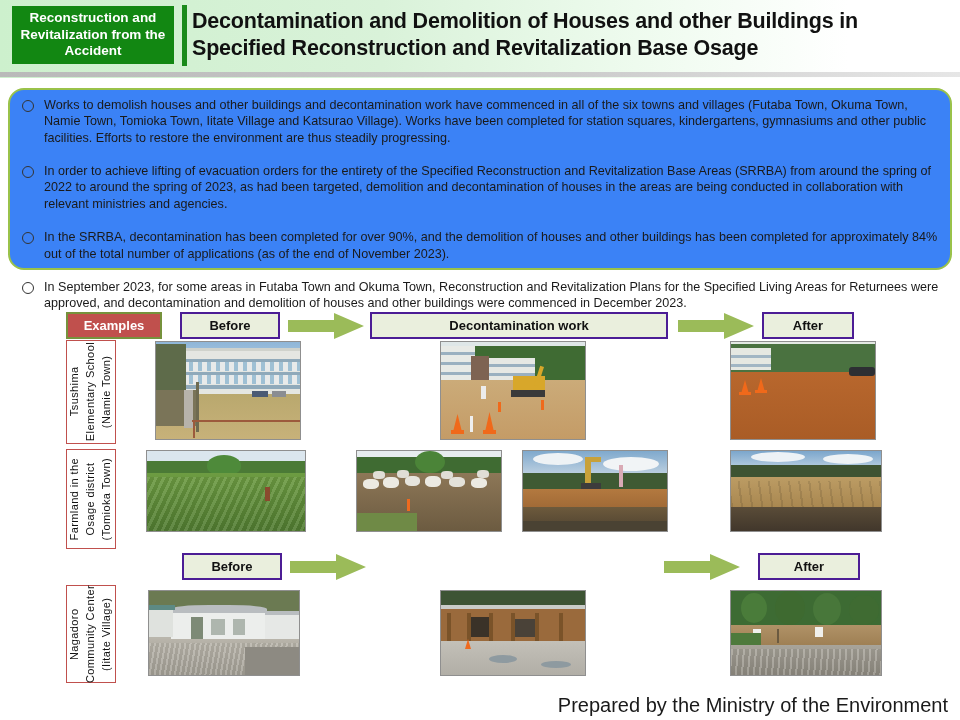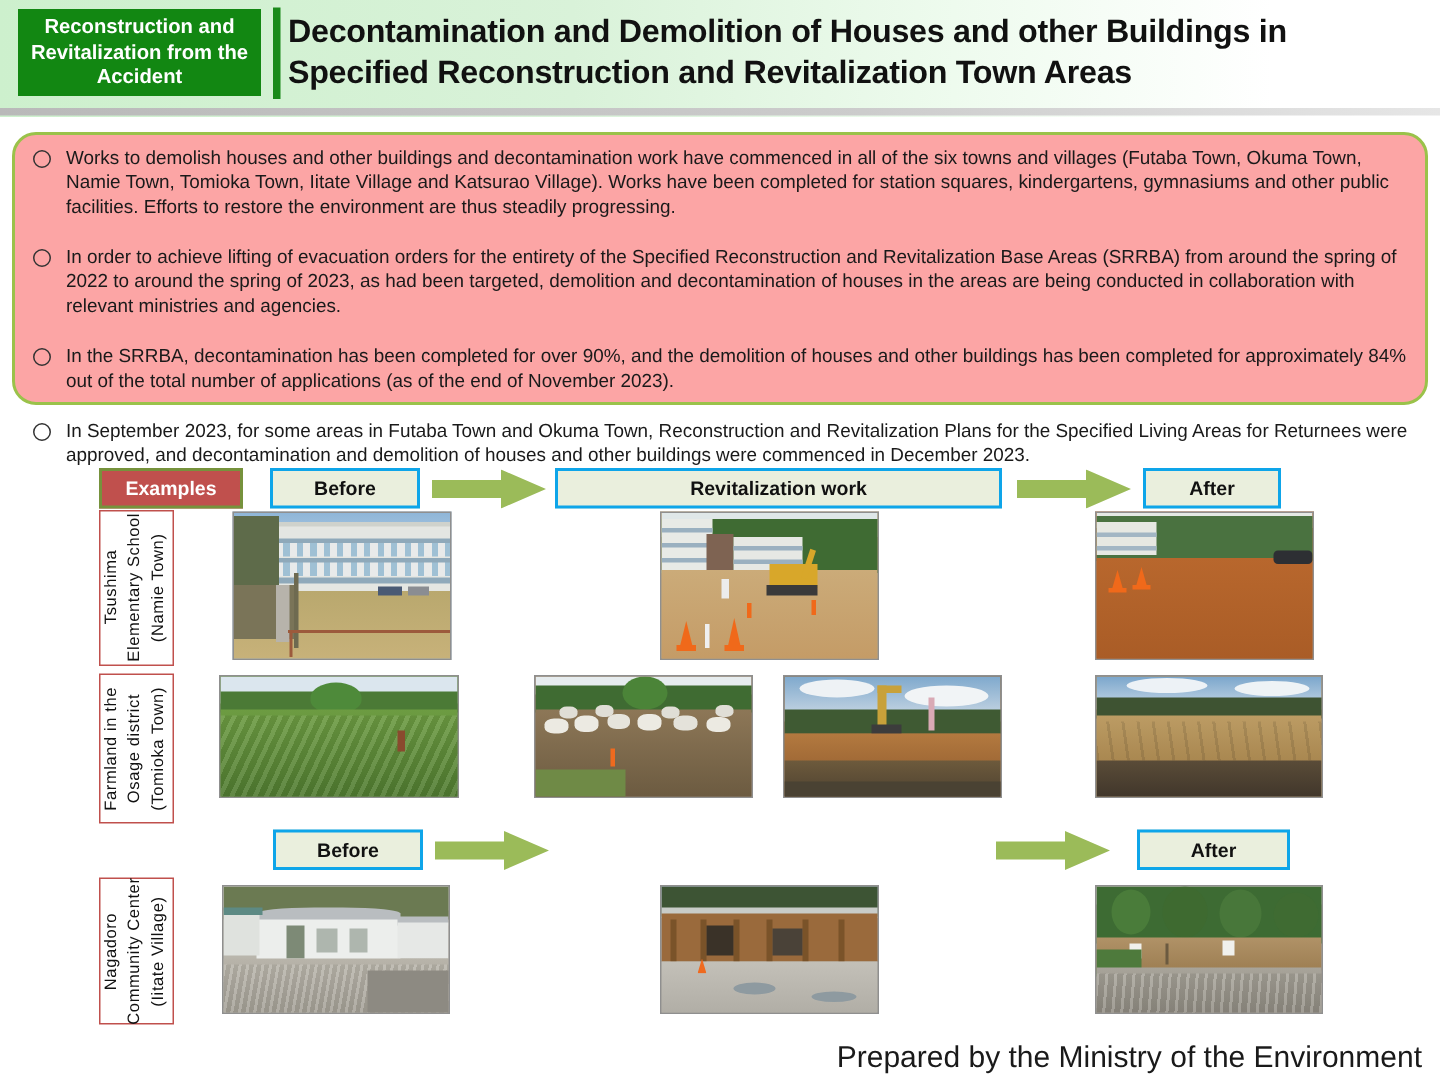--- a/index.html
+++ b/index.html
@@ -33,21 +33,21 @@
     line-height: 1.24; letter-spacing: -0.2px;
   }
   .header-underline {
     position: absolute; left: 0; top: 72px; width: 960px; height: 5px;
     background: linear-gradient(to right, #b9b9b9 0%, #cccccc 60%, #e6e6e6 100%);
   }
 
   
   .bullet-panel {
     position: absolute; left: 8px; top: 88px; width: 944px; height: 182px;
-    border: 2px solid #9ac24a; border-radius: 16px; background: #fca5a5;
+    border: 2px solid #9ac24a; border-radius: 16px; background: #3b82f6;
   }
   .bullet {
     position: relative;
     padding: 0 10px 0 34px;
     margin-top: 17px;
     font-size: 12.6px; line-height: 1.30; color: #1a1a1a;
   }
   .bullet:first-child { margin-top: 7px; }
   .bullet .circle {
     position: absolute; left: 12px; top: 3px;
@@ -56,21 +56,21 @@
 
   
   .examples-box {
     position: absolute; left: 66px; top: 312px; width: 96px; height: 27px;
     background: #c0504d; border: 2px solid #76923c;
     color: #ffffff; font-weight: bold; font-size: 13px;
     display: flex; align-items: center; justify-content: center;
   }
   .flowbox {
     position: absolute; height: 27px;
-    background: #eaefdd; border: 2px solid #0ea5e9;
+    background: #eaefdd; border: 2px solid #4c1d95;
     color: #111111; font-weight: bold; font-size: 13px;
     display: flex; align-items: center; justify-content: center;
   }
   .arrow {
     position: absolute; height: 26px;
   }
 
   
   .rowlabel {
     position: absolute; width: 50px;
@@ -98,21 +98,21 @@
   }
 </style>
 </head>
 <body>
 
 <div class="page">
 
   <div class="header">
     <div class="header-badge">Reconstruction and Revitalization from the Accident</div>
     <div class="header-rule"></div>
-    <div class="header-title">Decontamination and Demolition of Houses and other Buildings in Specified Reconstruction and Revitalization Town Areas</div>
+    <div class="header-title">Decontamination and Demolition of Houses and other Buildings in Specified Reconstruction and Revitalization Base Osage</div>
   </div>
   <div class="header-underline"></div>
 
   <div class="bullet-panel">
     <div class="bullet">
       <span class="circle"></span>
       <span>Works to demolish houses and other buildings and decontamination work have commenced in all of the six towns and villages (Futaba Town, Okuma Town, Namie Town, Tomioka Town, Iitate Village and Katsurao Village). Works have been completed for station squares, kindergartens, gymnasiums and other public facilities. Efforts to restore the environment are thus steadily progressing.</span>
     </div>
     <div class="bullet">
       <span class="circle"></span>
@@ -129,21 +129,21 @@
   </div>
 
   <div class="examples-box">Examples</div>
 
   <div class="flowbox" style="left:180px; top:312px; width:100px;">Before</div>
 
   <svg class="arrow" style="left:288px; top:313px; width:76px;" viewBox="0 0 76 26">
     <polygon points="0,7 46,7 46,0 76,13 46,26 46,19 0,19" fill="#9bbb59"></polygon>
   </svg>
 
-  <div class="flowbox" style="left:370px; top:312px; width:298px;">Revitalization work</div>
+  <div class="flowbox" style="left:370px; top:312px; width:298px;">Decontamination work</div>
 
   <svg class="arrow" style="left:678px; top:313px; width:76px;" viewBox="0 0 76 26">
     <polygon points="0,7 46,7 46,0 76,13 46,26 46,19 0,19" fill="#9bbb59"></polygon>
   </svg>
 
   <div class="flowbox" style="left:762px; top:312px; width:92px;">After</div>
 
   <div class="rowlabel" style="left:66px; top:340px; height:104px;">
     <span>Tsushima
 Elementary School

